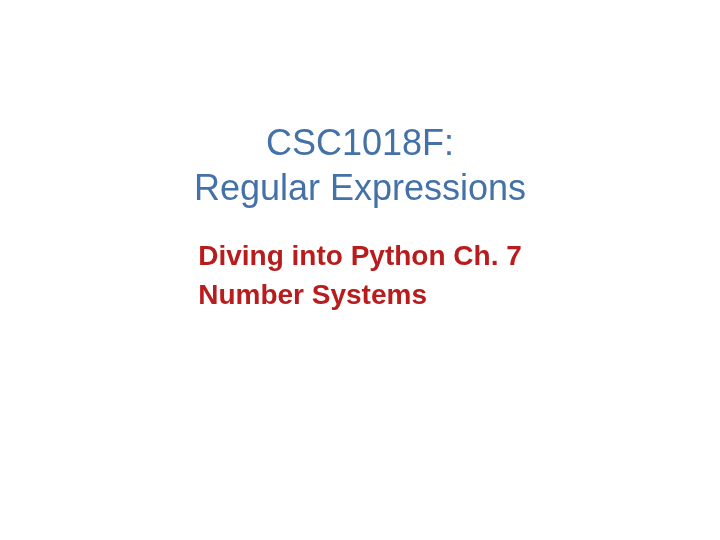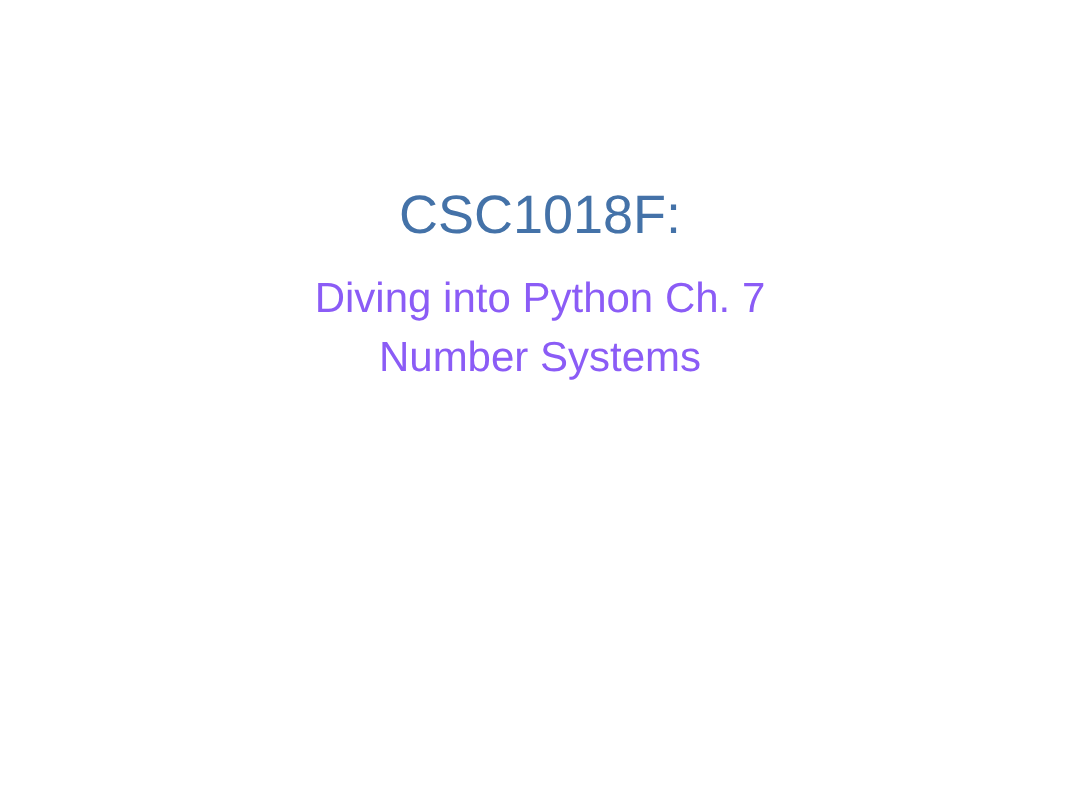--- a/index.html
+++ b/index.html
@@ -22,34 +22,34 @@
       align-items: center;
       justify-content: flex-start;
       padding-top: 120px;
     }
     .title {
       color: #4472a8;
       font-size: 36px;
       font-weight: 400;
       text-align: center;
       line-height: 1.25;
-      margin-bottom: 14px;
+      margin-bottom: 26px;
     }
     .subtitle {
-      color: #8b5cf6;
+      color: #b91c1c;
       font-size: 28px;
-      font-weight: 400;
-      text-align: center;
+      font-weight: 700;
       line-height: 1.4;
     }
   </style>
 </head>
 <body>
 
 <div class="slide">
   <div class="title">
     <div>CSC1018F:</div>
+    <div>Regular Expressions</div>
   </div>
   <div class="subtitle">
     <div>Diving into Python Ch. 7</div>
     <div>Number Systems</div>
   </div>
 </div>
 
 </body></html>

